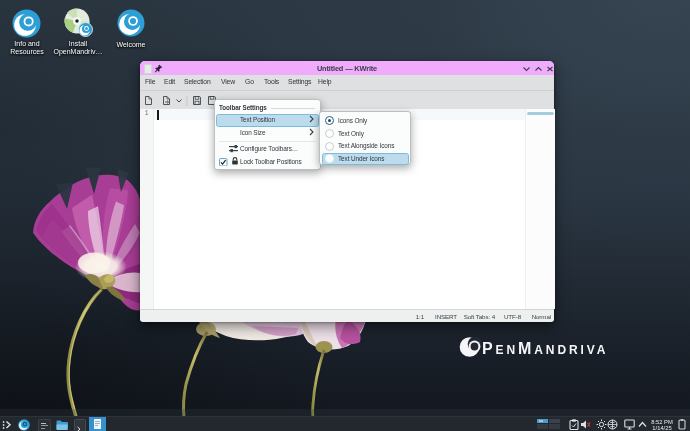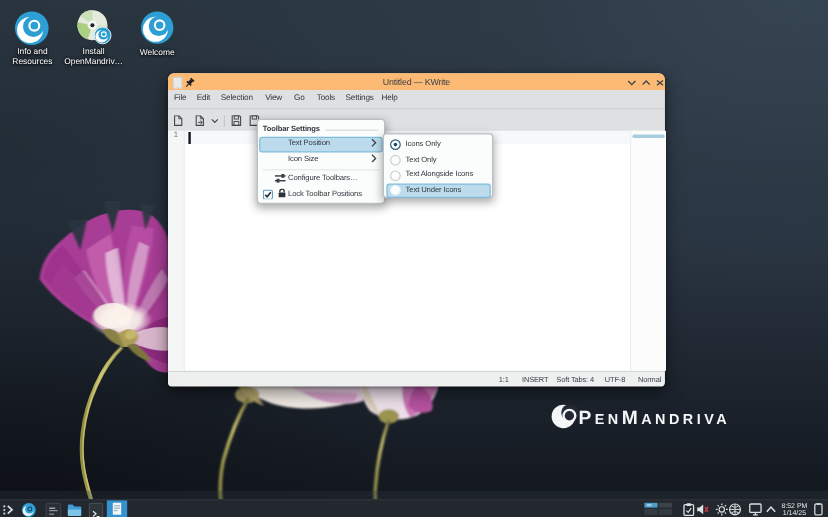--- a/index.html
+++ b/index.html
@@ -19,21 +19,21 @@
   
   .dlabel{color:#fff;font-size:7px;line-height:7.6px;text-align:center;
     text-shadow:0 1px 2px rgba(0,0,0,.95),0 0 3px rgba(0,0,0,.8);}
   
   #wordmark{left:455px;top:333px;width:168px;height:30px;}
   
   #win{left:140px;top:61px;width:414px;height:260px;background:#dee0e1;
     border-radius:5px 5px 3px 3px;
     box-shadow:0 5px 14px rgba(0,0,0,.5),0 1px 3px rgba(0,0,0,.45);}
   #titlebar{left:0;top:0;width:100%;height:14px;border-radius:5px 5px 0 0;
-    background:#fdba74;}
+    background:#f0abfc;font-weight:bold;}
   #titletxt{left:0;top:3px;width:100%;text-align:center;font-size:7.4px;letter-spacing:-0.15px;color:#39404a;}
   #menubar{left:0;top:14px;width:100%;height:15px;background:#dee0e1;}
   .mi{position:absolute;top:3.2px;font-size:6.8px;letter-spacing:-0.15px;color:#2f363c;}
   #toolbar{left:0;top:29px;width:100%;height:18px;background:#dee0e1;
     border-top:1px solid #cdd0d2;}
   #editor{left:0;top:47.5px;width:100%;height:200px;background:#ffffff;}
   #gutter{left:0;top:0;width:13px;height:100%;background:#f5f6f6;
     border-right:1px solid #ededee;color:#767f85;font-size:7px;font-family:"Liberation Mono",monospace;
     text-align:center;}
   #scrollcol{left:385px;top:0;width:29px;height:100%;background:#fcfcfc;border-left:1px solid #efefef;}

